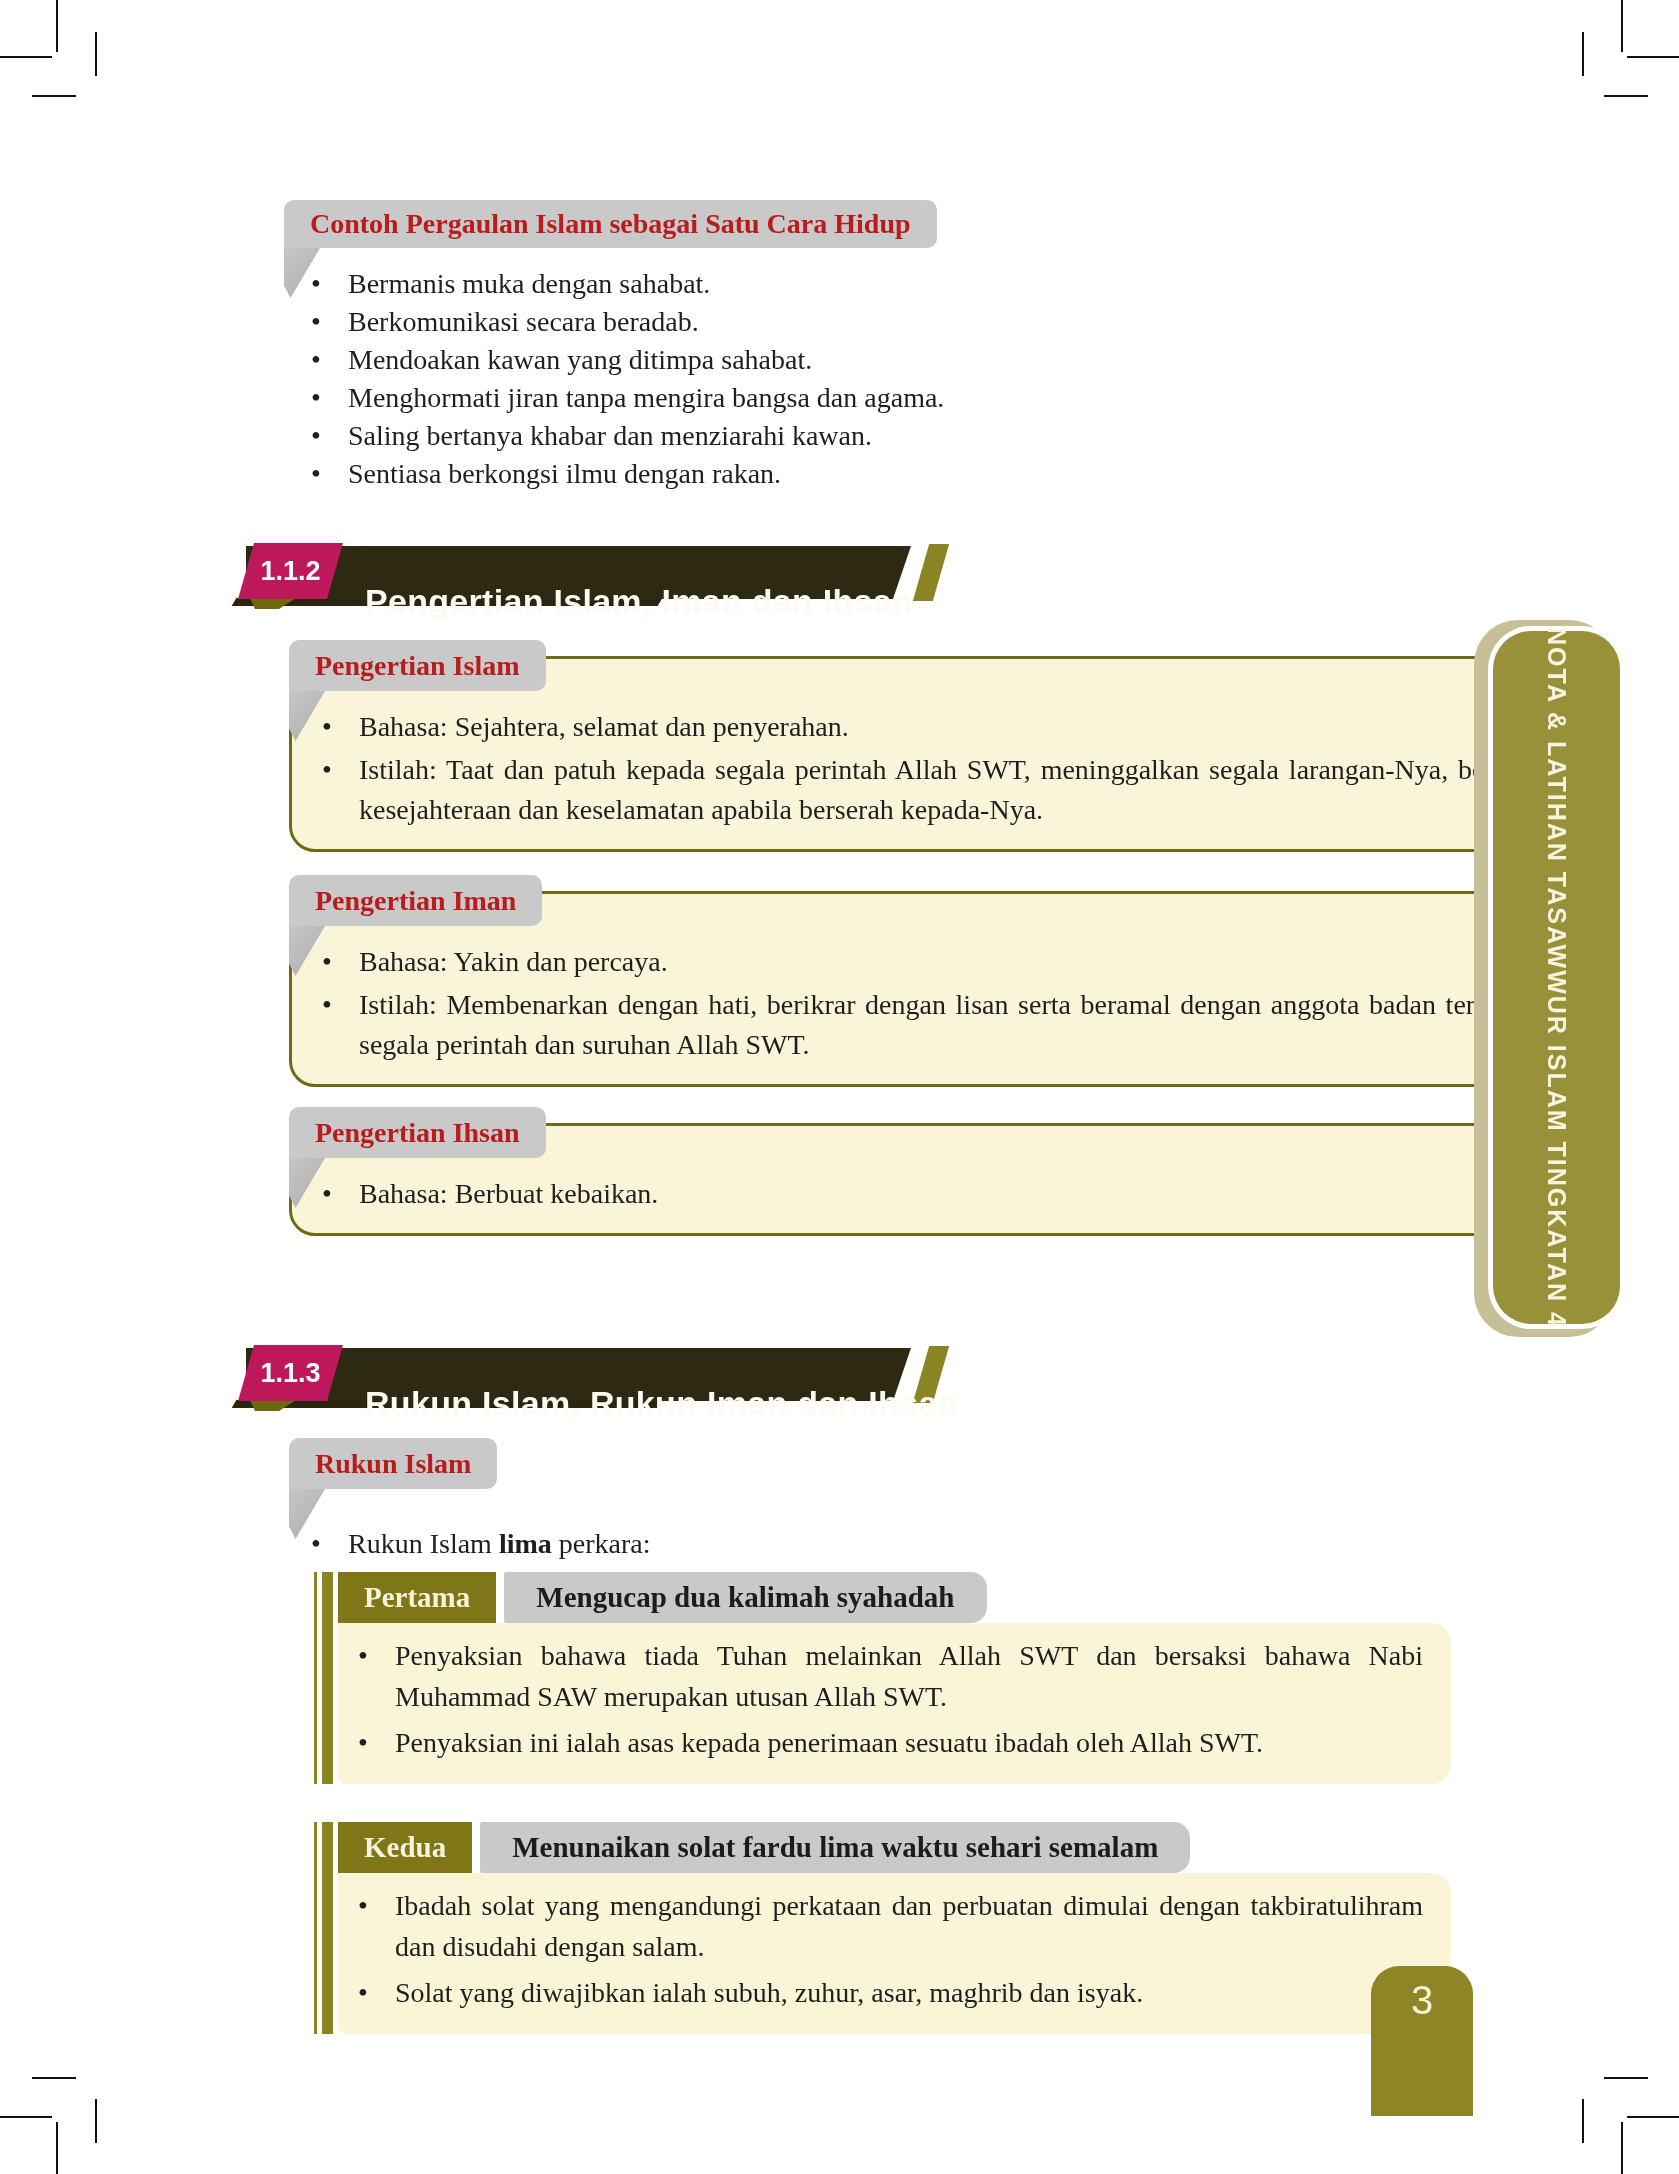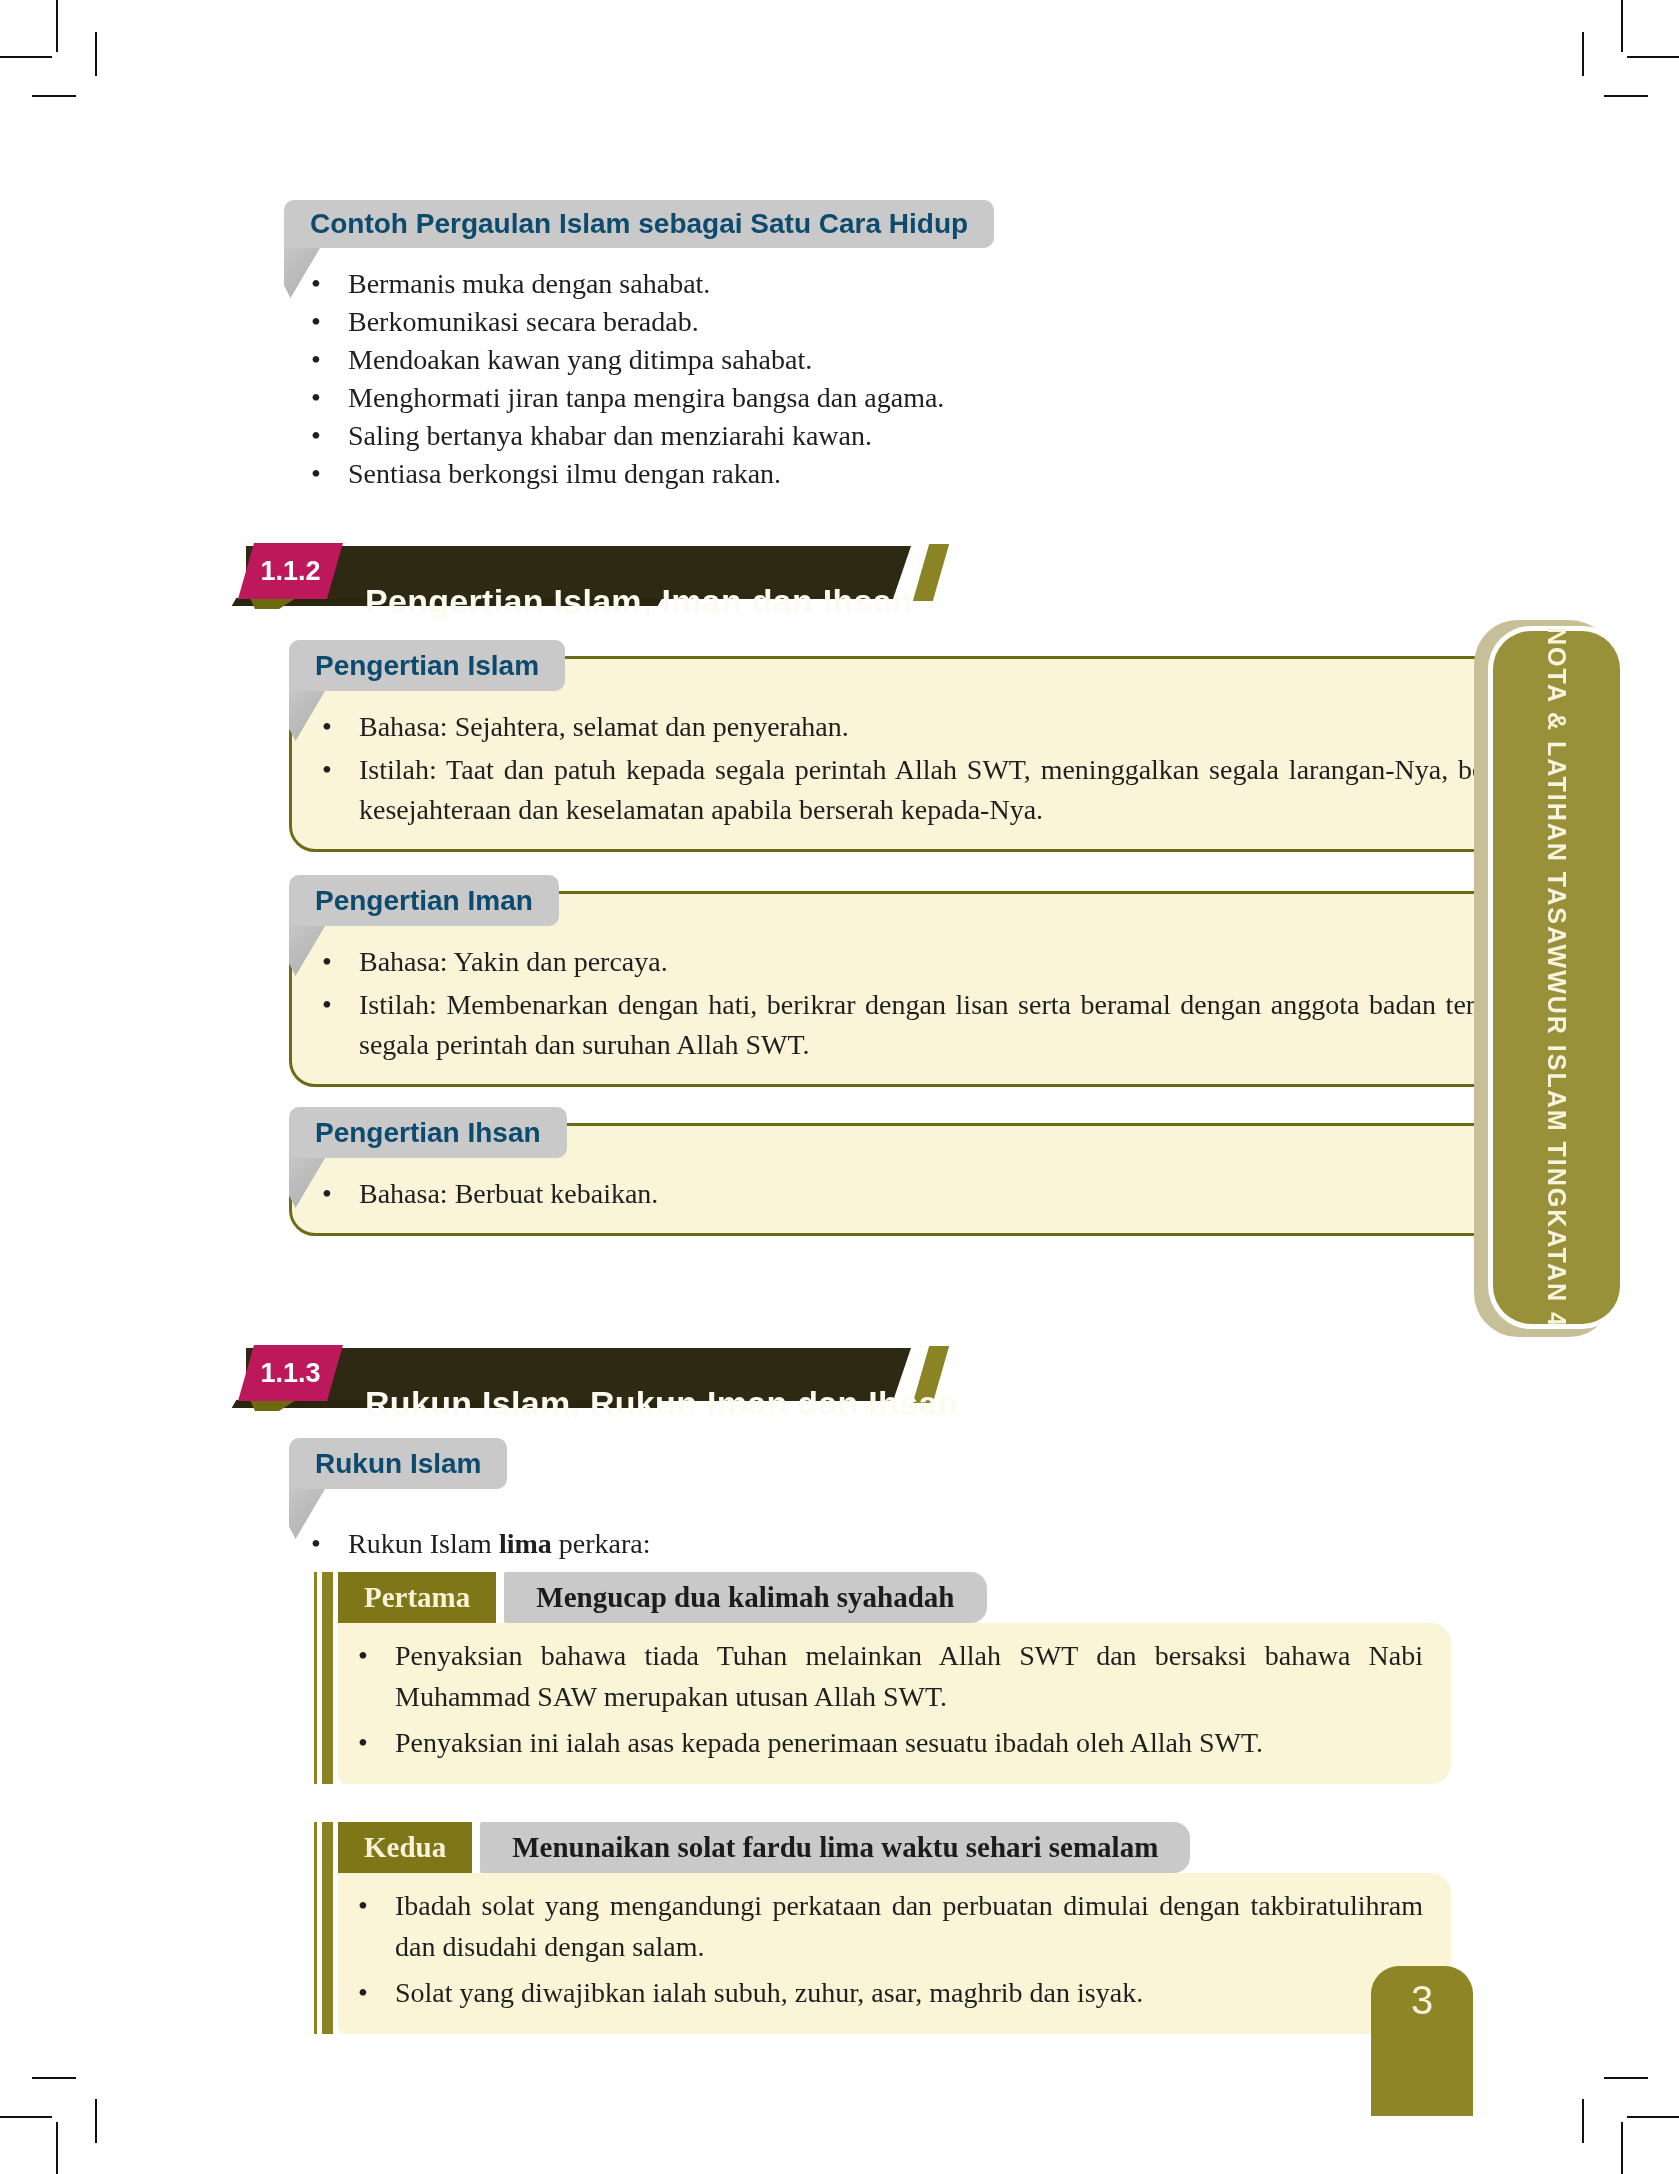--- a/index.html
+++ b/index.html
@@ -18,24 +18,24 @@
 
   
   .bubble-label {
     position: absolute;
     display: inline-block;
     height: 51px;
     line-height: 51px;
     padding: 0 26px;
     background: #c9c9c9;
     border-radius: 10px 10px 10px 0;
-    font-family: Liberation Sans, sans-serif;
+    font-family: Liberation Serif, serif;
     font-weight: bold;
     font-size: 28px;
-    color: #0c4a6e;
+    color: #b91c1c;
     white-space: nowrap;
     z-index: 5;
   }
   .bubble-label::after {
     content: "";
     position: absolute;
     left: 0; top: 100%;
     width: 36px; height: 50px;
     background: linear-gradient(135deg, #c6c6c6, #aeaeae);
     clip-path: polygon(0 0, 100% 0, 18% 100%, 0 75%);

